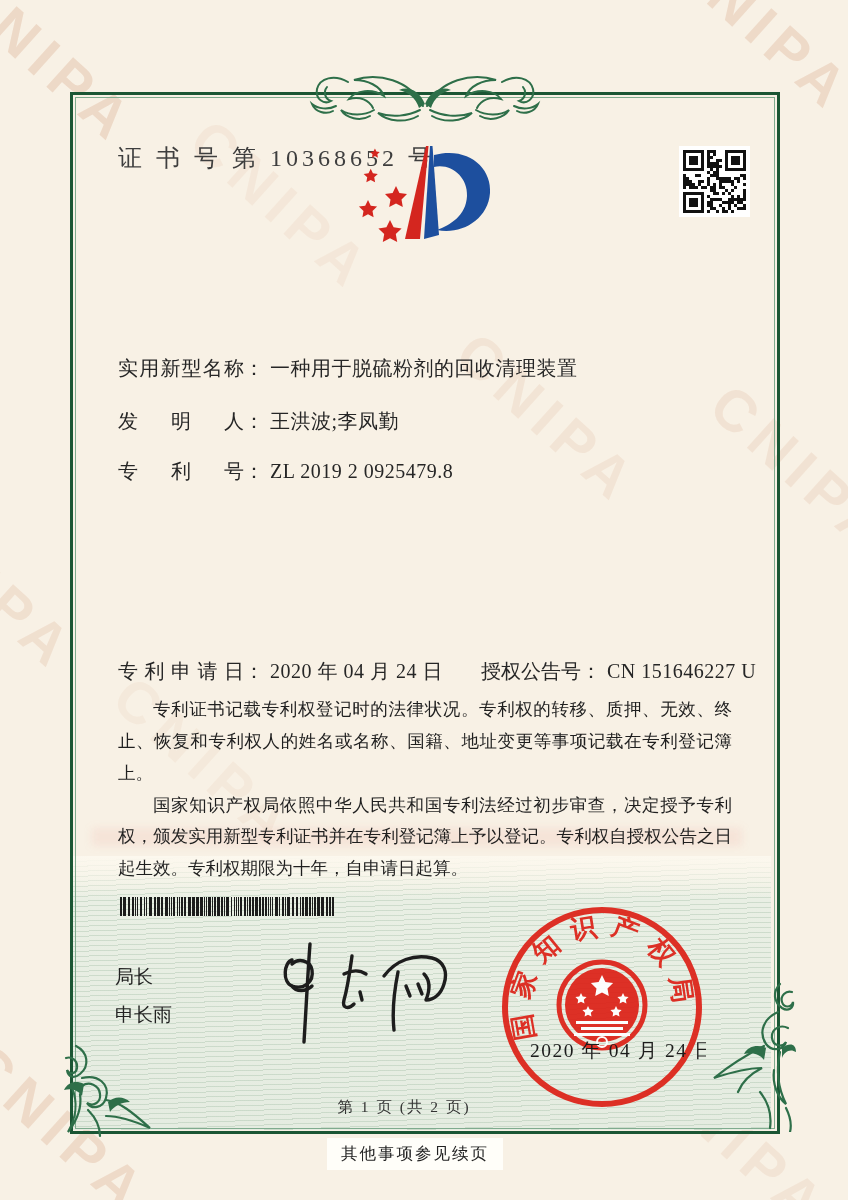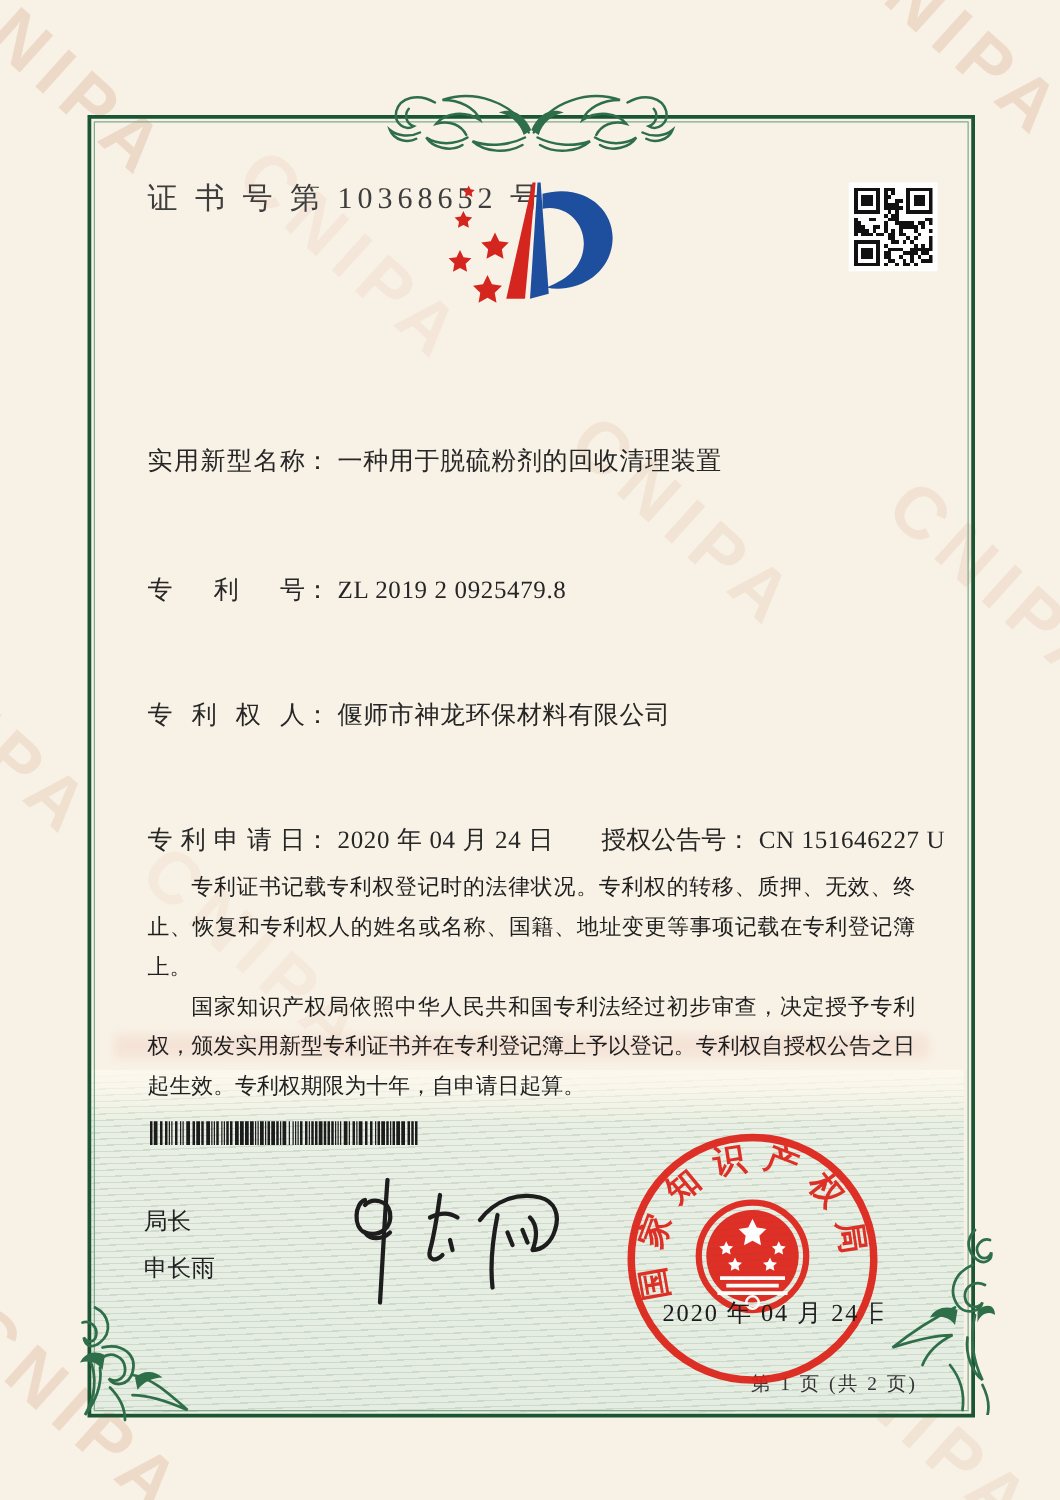--- a/index.html
+++ b/index.html
@@ -58,21 +58,21 @@
   .barcode .bar{background:#1c1c1c;}
   .barcode .sp{background:transparent;}
   
   .sig-title{position:absolute;left:115px;top:964px;font-size:19px;z-index:3;}
   .sig-name{position:absolute;left:115px;top:1002px;font-size:19px;z-index:3;}
   .sig-graph{position:absolute;left:248px;top:930px;z-index:3;}
   
   .seal{position:absolute;left:498px;top:903px;z-index:4;}
   
   .pageinfo{position:absolute;left:74px;top:1097px;width:660px;
-    text-align:right;font-size:15.5px;letter-spacing:2px;z-index:3;color:#333;}
+    text-align:center;font-size:15.5px;letter-spacing:2px;z-index:3;color:#333;}
   .note{position:absolute;left:327px;top:1138px;z-index:3;background:#fffef9;
     padding:5px 14px;font-size:16.5px;letter-spacing:2px;color:#222;}
   
   .orn{position:absolute;z-index:3;line-height:0;}
   .orn-top{left:280px;top:66px;}
   .orn-bl{left:62px;top:1044px;}
   .orn-br{left:694px;top:982px;}
 </style>
 </head>
 <body>
@@ -396,25 +396,25 @@
         <rect x="13" y="20" width="1" height="1" fill="#111"></rect>
         <rect x="14" y="20" width="1" height="1" fill="#111"></rect>
         <rect x="16" y="20" width="1" height="1" fill="#111"></rect>
       </svg>
   </div>
 
 
   <div class="frow" style="top:355px">
     <span class="flabel">实用新型名称</span><span class="fcolon">：</span><span class="fvalue">一种用于脱硫粉剂的回收清理装置</span>
   </div>
+  <div class="frow" style="top:408px">
+    <span class="flabel">发明人</span><span class="fcolon">：</span><span class="fvalue">王洪波;李凤勤</span>
+  </div>
   <div class="frow" style="top:458px">
     <span class="flabel">专利号</span><span class="fcolon">：</span><span class="fvalue">ZL 2019 2 0925479.8</span>
-  </div>
-  <div class="frow" style="top:558px">
-    <span class="flabel">专利权人</span><span class="fcolon">：</span><span class="fvalue">偃师市神龙环保材料有限公司</span>
   </div>
   <div class="frow" style="top:658px">
     <span class="flabel">专利申请日</span><span class="fcolon">：</span><span class="fvalue">2020 年 04 月 24 日</span><span class="fpair2">授权公告号</span><span class="fcolon">：</span><span class="fvalue">CN 151646227 U</span>
   </div>
 
   <div class="paras">
     <p>专利证书记载专利权登记时的法律状况。专利权的转移、质押、无效、终止、恢复和专利权人的姓名或名称、国籍、地址变更等事项记载在专利登记簿上。</p>
     <p>国家知识产权局依照中华人民共和国专利法经过初步审查，决定授予专利权，颁发实用新型专利证书并在专利登记簿上予以登记。专利权自授权公告之日起生效。专利权期限为十年，自申请日起算。</p>
   </div>
 
@@ -595,14 +595,15 @@
           <rect x="83" y="124" width="42" height="3" fill="#fff"></rect>
           <rect x="76" y="130" width="56" height="3" fill="#fff"></rect>
           <circle cx="104" cy="139" r="5" fill="none" stroke="#fff" stroke-width="2"></circle>
         </g>
       </g>
       <text x="32" y="154" font-size="19.5" fill="#1c1c1c" letter-spacing="1.5" font-family="'Liberation Serif','DejaVu Serif',serif">2020 年 04 月 24 日</text>
     </svg>
   </div>
 
   <div class="pageinfo">第 1 页 (共 2 页)</div>
+  <div class="note">其他事项参见续页</div>
 
 </div>
 
 </body></html>

